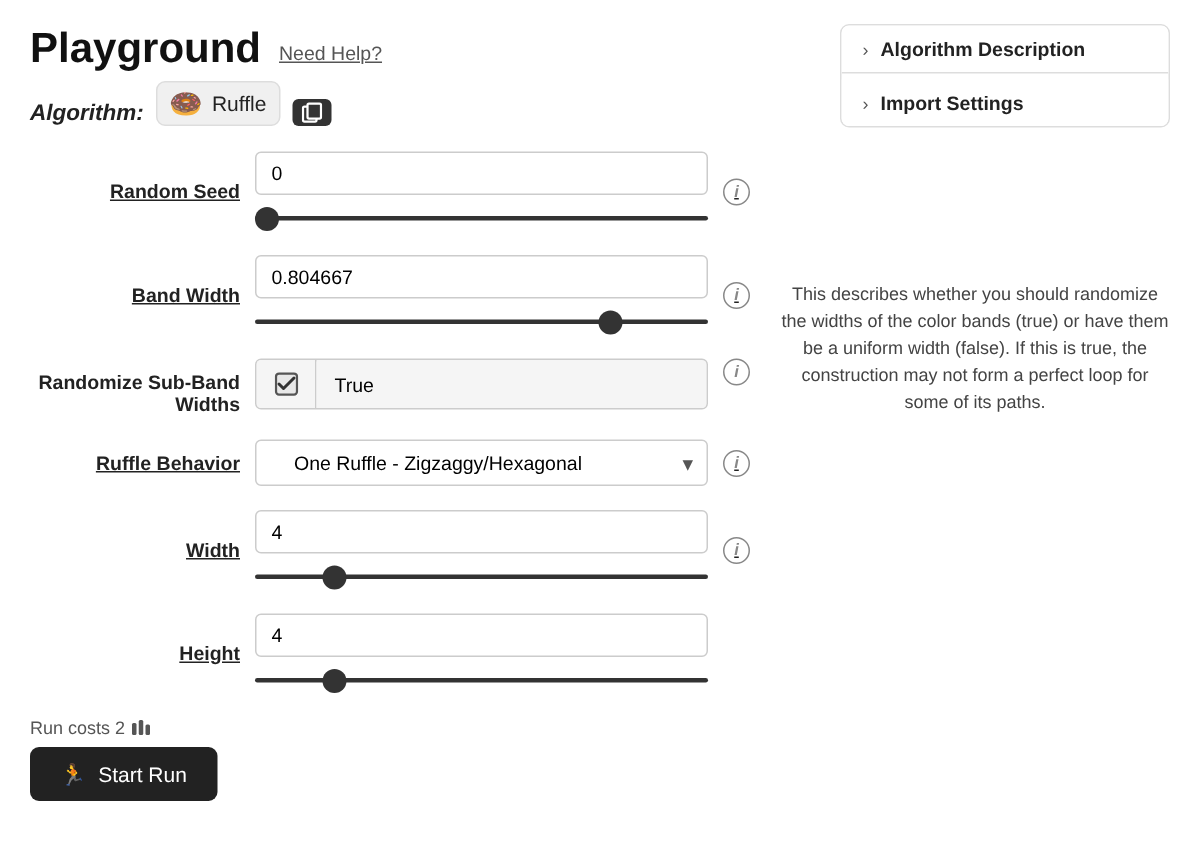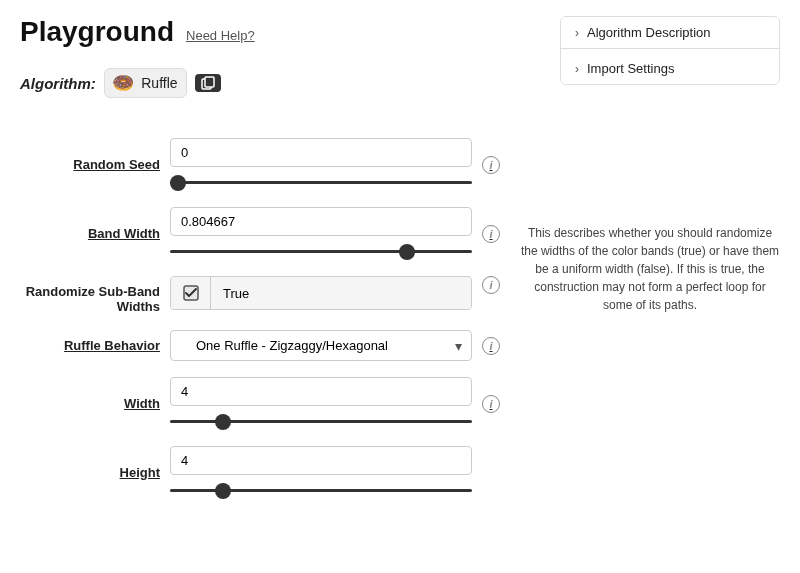--- a/index.html
+++ b/index.html
@@ -10,21 +10,20 @@
       font-size: 14px;
       width: 800px;
       min-height: 573px;
     }
 
     .page {
       display: flex;
       flex-direction: column;
       height: 410px;
       padding: 16px 20px;
-      gap: 24px;
     }
 
     
     .header {
       display: flex;
       align-items: flex-start;
       justify-content: space-between;
       margin-bottom: 16px;
     }
 
@@ -48,23 +47,23 @@
     .help-link {
       font-size: 13px;
       color: #555;
       text-decoration: underline;
       cursor: pointer;
       margin-top: 6px;
     }
 
     .algorithm-row {
       display: flex;
-      align-items: center;
+      align-items: flex-end;
       gap: 8px;
-      margin-top: 20px;
+      margin-top: 6px;
     }
 
     .algorithm-label {
       font-weight: 700;
       font-style: italic;
       font-size: 15px;
     }
 
     .algorithm-badge {
       display: flex;
@@ -123,21 +122,21 @@
       border-bottom: none;
     }
 
     .chevron {
       font-size: 12px;
       color: #555;
     }
 
     .sidebar-item-label {
       font-size: 13px;
-      font-weight: 400;
+      font-weight: 700;
     }
 
     
     .main-content {
       display: flex;
       gap: 20px;
     }
 
     
     .form-row {
@@ -414,20 +413,36 @@
         <div class="form-label">Height</div>
         <div class="form-input-wrap">
           <input class="text-input" type="text" value="4" style="">
           <div class="slider-wrap">
             <input class="slider" type="range" min="1" max="20" value="4" style="">
           </div>
         </div>
         <div class="info-icon" style="visibility:hidden;">i</div>
       </div>
 
+      <div class="run-section">
+        <div class="run-cost">
+          <span>Run costs 2</span>
+          <span style="display:inline-flex;gap:1px;">
+            <svg width="14" height="14" viewBox="0 0 14 14">
+                <rect x="1" y="4" width="3" height="8" rx="1" fill="#555"></rect>
+                <rect x="5.5" y="2" width="3" height="10" rx="1" fill="#555"></rect>
+                <rect x="10" y="5" width="3" height="7" rx="1" fill="#555"></rect>
+              </svg>
+          </span>
+        </div>
+        <button class="start-run-btn">
+          <span>🏃</span>
+          <span>Start Run</span>
+        </button>
+      </div>
     </div>
 
     <div style="flex:1; padding-top: 0;">
 
       <div style="margin-top: 86px;">
         <p class="desc-text">This describes whether you should randomize the widths of the color bands (true) or have them be a uniform width (false). If this is true, the construction may not form a perfect loop for some of its paths.</p>
       </div>
 
     </div>
   </div>

